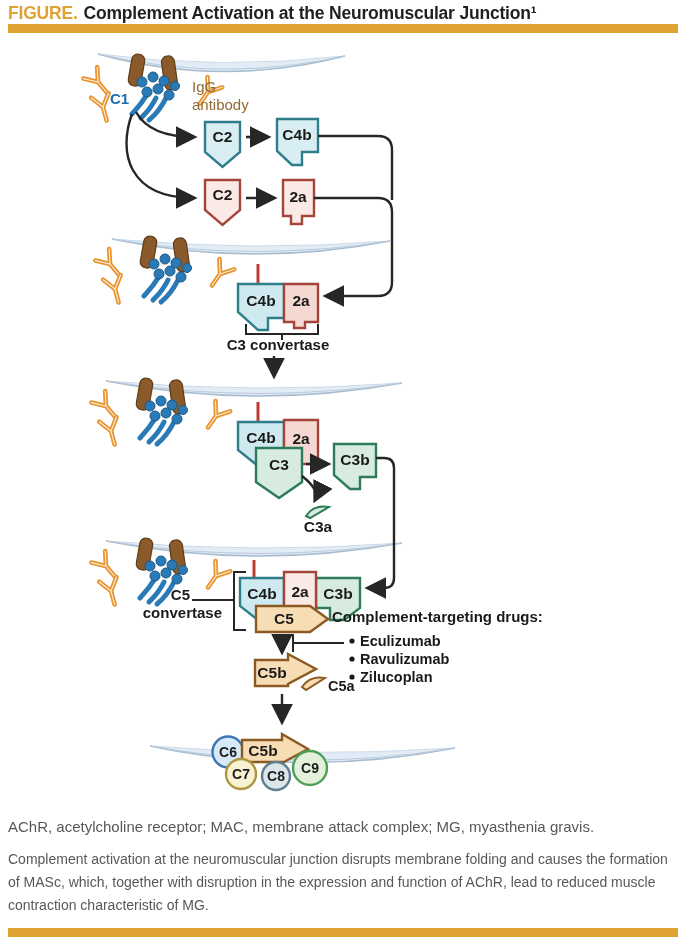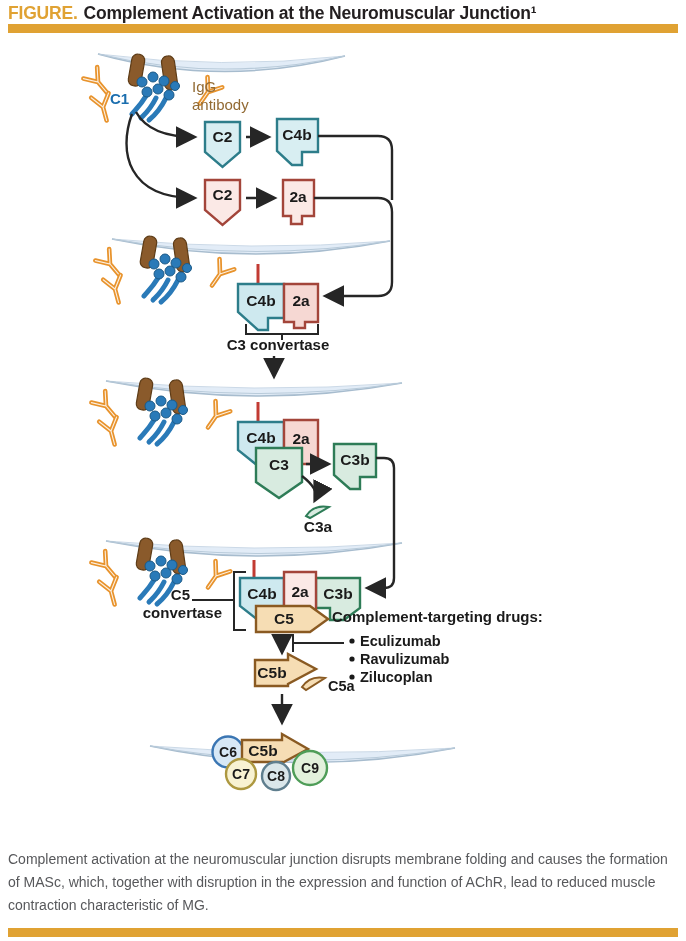--- a/index.html
+++ b/index.html
@@ -240,16 +240,17 @@
       </g>
       <circle cx="241" cy="774" r="15" fill="#F8F2D2" stroke="#AD9840" stroke-width="2.4"></circle>
       <text class="mac-lbl" x="241" y="779">C7</text>
       <circle cx="276" cy="776" r="14" fill="#DAE6EA" stroke="#5F7E8E" stroke-width="2.4"></circle>
       <text class="mac-lbl" x="276" y="781">C8</text>
       <circle cx="310" cy="768" r="17" fill="#E3F1DC" stroke="#4F9D58" stroke-width="2.4"></circle>
       <text class="mac-lbl" x="310" y="773">C9</text>
     </g>
   </svg>
 
+  <div class="footer-abbr">AChR, acetylcholine receptor; MAC, membrane attack complex; MG, myasthenia gravis.</div>
   <div class="footer-caption">Complement activation at the neuromuscular junction disrupts membrane folding and causes the formation of MASc, which, together with disruption in the expression and function of AChR, lead to reduced muscle contraction characteristic of MG.</div>
   <div id="bar-bottom" class="accent-bar"></div>
 
 </div>
 
 </body></html>

